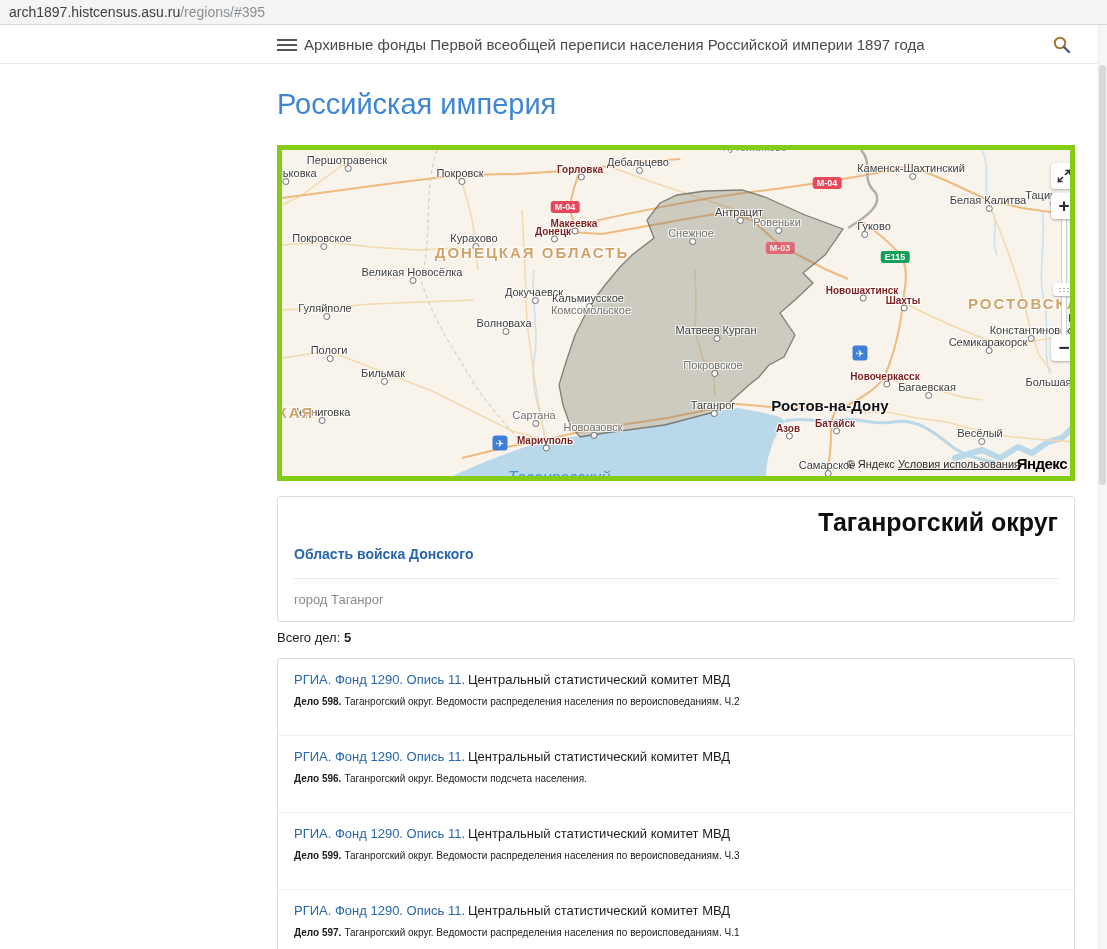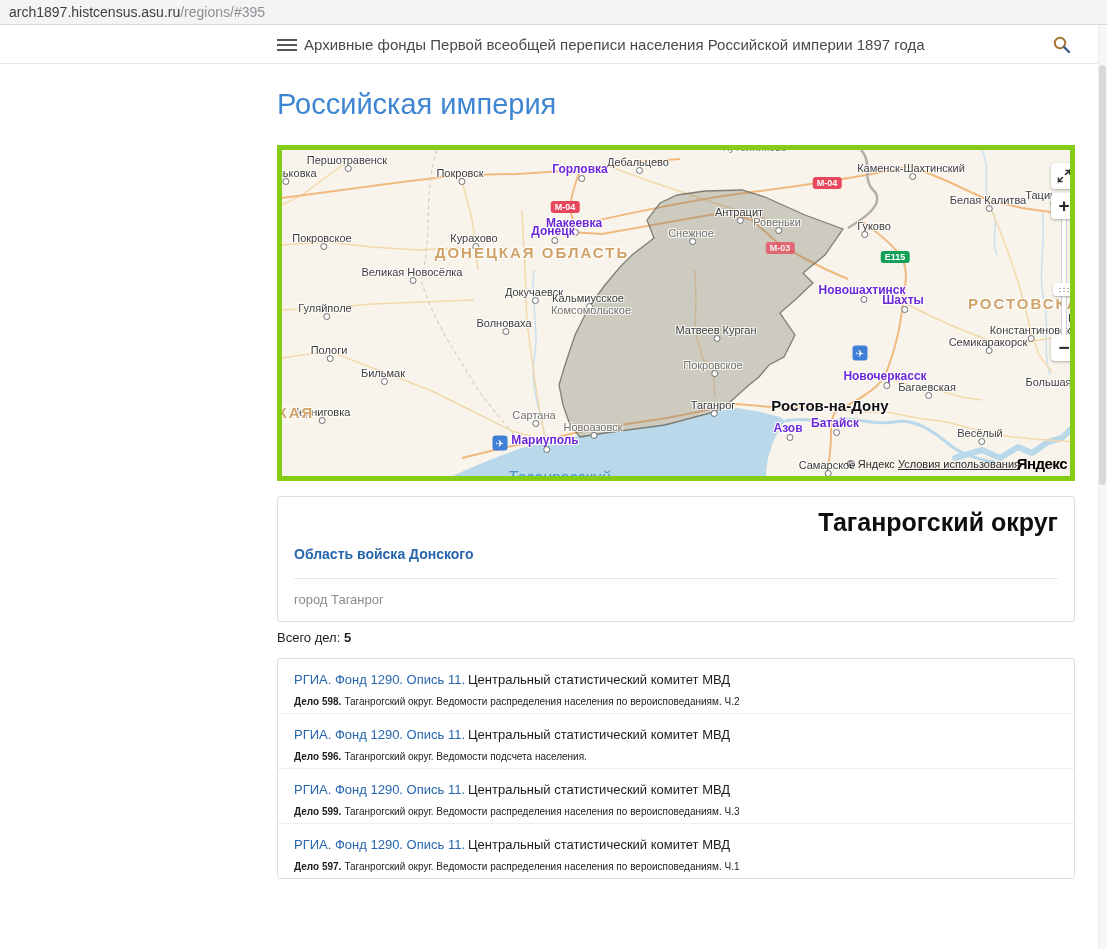--- a/index.html
+++ b/index.html
@@ -28,21 +28,21 @@
   .page-title { margin-top:24px; font-size:29px; font-weight:400; color:#3f86d2; }
 
   
   .map { position:relative; margin-top:24px; width:798px; height:336px; border:5px solid #84cc16;
     background:#f8f4ec; overflow:hidden; }
   .map-svg { position:absolute; left:0; top:0; }
   .mlabel { position:absolute; transform:translate(-50%,-50%); font-size:11px; color:#3d3d3d; white-space:nowrap;
     text-shadow:1px 1px 0 rgba(255,255,255,.85), -1px -1px 0 rgba(255,255,255,.85), 1px -1px 0 rgba(255,255,255,.85), -1px 1px 0 rgba(255,255,255,.85); }
   .mlabel.dot::after { content:''; position:absolute; left:50%; bottom:-6px; width:5px; height:5px; margin-left:-2px;
     border-radius:50%; background:#fff; border:1px solid #6f6f6f; }
-  .mlabel.bold { font-weight:bold; font-size:12px; color:#6d28d9;text-align:right; }
+  .mlabel.bold { font-weight:bold; font-size:10px; color:#7f1d1d;text-align:right; }
   .mlabel.big  { font-weight:bold; font-size:15px; color:#111; }
   .mlabel.region { color:#d0a268; font-size:15px; font-weight:bold; letter-spacing:2px; }
   .mlabel.water { color:#4a90c4; font-style:italic; font-size:16px; text-shadow:none; }
   .mlabel.muted { color:#71716a; }
   .mlabel.badge-red { background:#e8485c; color:#fff; font-size:9px; font-weight:bold; padding:1px 4px;
     border-radius:3px; text-shadow:none; }
   .mlabel.badge-green { background:#15a05a; color:#fff; font-size:9px; font-weight:bold; padding:1px 4px;
     border-radius:3px; text-shadow:none; }
   .mlabel.faded { opacity:.75; }
   .mlabel.airport { background:#3f7fd6; color:#fff; width:15px; height:15px; line-height:15px; font-size:10px;
@@ -72,21 +72,21 @@
   .region-link { display:inline-block; margin-top:9px; font-size:14px; font-weight:bold; color:#2766ae;
     text-decoration:none; cursor:pointer; }
   .region-divider { border:none; border-top:1px solid #e8e8e8; margin:15px 0 13px; }
   .region-sub { font-size:13px; color:#8b8b8b; }
 
   
   .cases-heading { margin-top:14px; font-size:23px; font-weight:400; color:#222; }
   .cases-total { margin-top:8px; font-size:13px; color:#222; }
   .cases-total b { font-weight:bold; }
   .cases-list { margin-top:13px; border:1px solid #ddd; border-radius:3px; background:#fff; }
-  .case-item { padding:13px 16px 6px; border-bottom:1px solid #efefef; }
+  .case-item { padding:13px 16px 28px; border-bottom:1px solid #efefef; }
   .case-item:last-child { border-bottom:none; }
   .case-line1 { font-size:13px; color:#1c1c1c; }
   .case-line1 a { color:#2766ae; text-decoration:none; margin-right:3px; cursor:pointer; }
   .case-line2 { margin-top:9px; font-size:10px; color:#1c1c1c; }
   .case-line2 b { margin-right:3px; }
 </style>
 </head>
 <body>
 
 <div class="urlbar">

